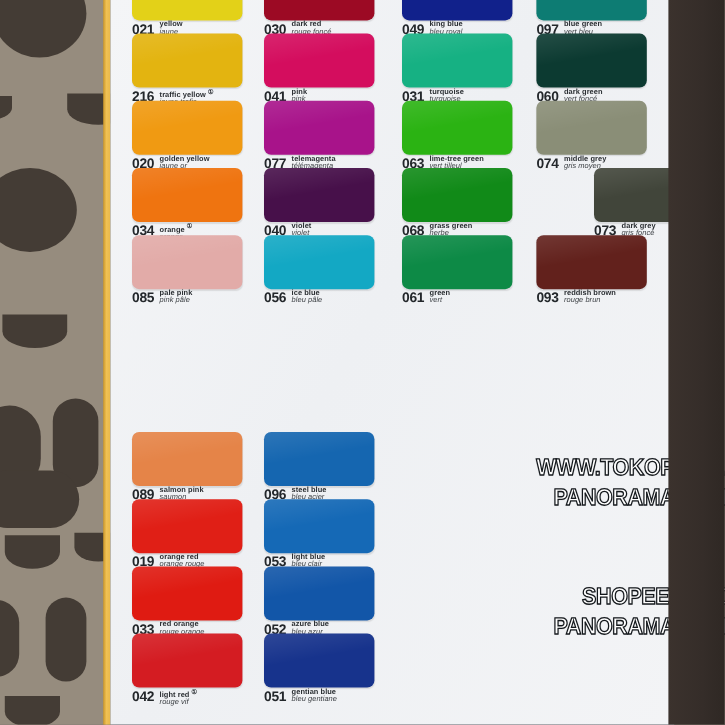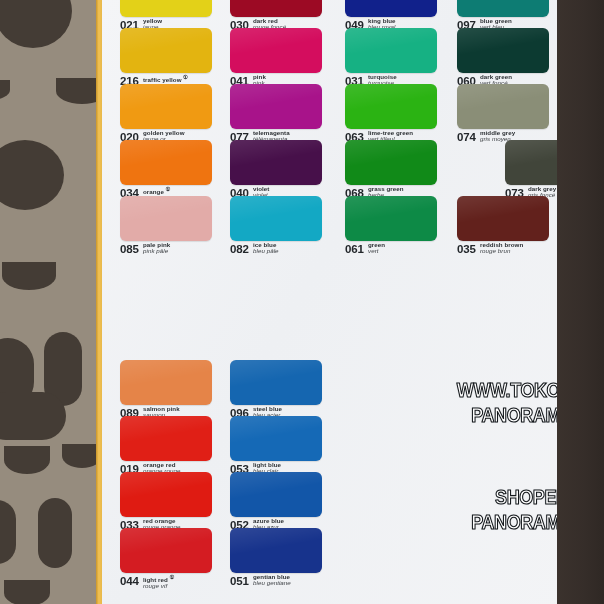--- a/index.html
+++ b/index.html
@@ -16,21 +16,21 @@
     background:#968c7e;overflow:hidden;}
   .blob{position:absolute;background:#443c35;border-radius:50%;}
   .blob.r{border-radius:26px;}
   .blob.tri{border-radius:0 0 50% 50%;}
 
   
   .right-band{position:absolute;right:0;top:0;width:47px;height:604px;
     background:linear-gradient(90deg,#3b322d 0%,#352d29 60%,#2f2824 100%);}
 
   
-  .chart{position:absolute;left:102px;top:0;width:470px;height:604px;
+  .chart{position:absolute;left:92px;top:0;width:470px;height:604px;
     background:#0f172a;
     box-shadow:-1px 0 2px rgba(0,0,0,.18);}
   .chart::before{content:"";position:absolute;left:-6px;top:0;width:6px;height:604px;
     background:linear-gradient(90deg,#c9952a 0%,#f0c154 45%,#e8b84a 100%);}
   .chart-inner{position:absolute;left:0;top:0;right:0;bottom:0;
     background:linear-gradient(120deg,#f4f5f7 0%,#eef0f3 45%,#f3f4f6 100%);}
 
   
   .grid{position:absolute;left:0;top:0;width:470px;}
   .cell{position:absolute;}
@@ -203,35 +203,35 @@
           <div class="cell" style="left: 18px; top: 196px; width: 92px;">
             <div class="chip" title="085 pale pink" style="background: rgb(226, 171, 168); width: 92px; height: 45px;"></div>
             <div class="cap">
               <span class="num">085</span>
               <span class="names" style="left: 23px;"><b>pale pink</b><i>pink pâle</i></span>
             </div>
           </div>
           <div class="cell" style="left: 128px; top: 196px; width: 92px;">
             <div class="chip" title="056 ice blue" style="background: rgb(19, 168, 196); width: 92px; height: 45px;"></div>
             <div class="cap">
-              <span class="num">082</span>
+              <span class="num">056</span>
               <span class="names" style="left: 23px;"><b>ice blue</b><i>bleu pâle</i></span>
             </div>
           </div>
           <div class="cell" style="left: 243px; top: 196px; width: 92px;">
             <div class="chip" title="061 green" style="background: rgb(13, 138, 70); width: 92px; height: 45px;"></div>
             <div class="cap">
               <span class="num">061</span>
               <span class="names" style="left: 23px;"><b>green</b><i>vert</i></span>
             </div>
           </div>
           <div class="cell" style="left: 355px; top: 196px; width: 92px;">
             <div class="chip" title="079 reddish brown" style="background: rgb(98, 33, 28); width: 92px; height: 45px;"></div>
             <div class="cap">
-              <span class="num">035</span>
+              <span class="num">093</span>
               <span class="names" style="left: 23px;"><b>reddish brown</b><i>rouge brun</i></span>
             </div>
           </div>
           <div class="cell" style="left: 18px; top: 360px; width: 92px;">
             <div class="chip" title="089 salmon pink" style="background: rgb(229, 132, 72); width: 92px; height: 45px;"></div>
             <div class="cap">
               <span class="num">089</span>
               <span class="names" style="left: 23px;"><b>salmon pink</b><i>saumon</i></span>
             </div>
           </div>
@@ -266,21 +266,21 @@
           <div class="cell" style="left: 128px; top: 472px; width: 92px;">
             <div class="chip" title="052 azure blue" style="background: rgb(18, 86, 168); width: 92px; height: 45px;"></div>
             <div class="cap">
               <span class="num">052</span>
               <span class="names" style="left: 23px;"><b>azure blue</b><i>bleu azur</i></span>
             </div>
           </div>
           <div class="cell" style="left: 18px; top: 528px; width: 92px;">
             <div class="chip" title="032 light red" style="background: rgb(212, 28, 34); width: 92px; height: 45px;"></div>
             <div class="cap">
-              <span class="num">044</span>
+              <span class="num">042</span>
               <span class="names" style="left: 23px;"><b>light red</b><span class="dag"> ①</span><i>rouge vif</i></span>
             </div>
           </div>
           <div class="cell" style="left: 128px; top: 528px; width: 92px;">
             <div class="chip" title="051 gentian blue" style="background: rgb(23, 51, 140); width: 92px; height: 45px;"></div>
             <div class="cap">
               <span class="num">051</span>
               <span class="names" style="left: 23px;"><b>gentian blue</b><i>bleu gentiane</i></span>
             </div>
           </div>

